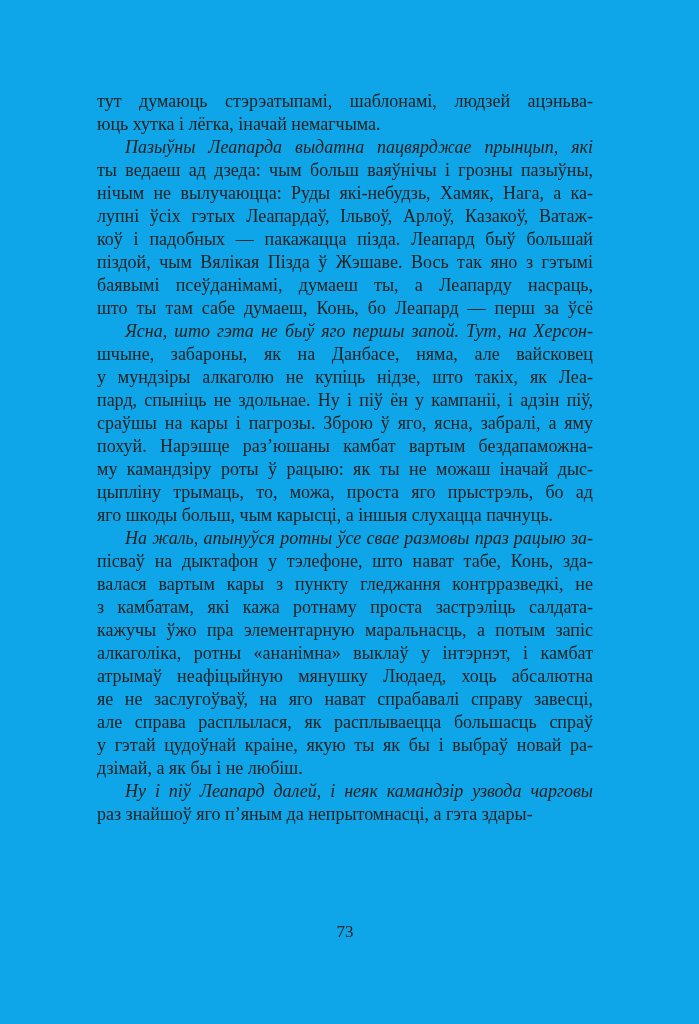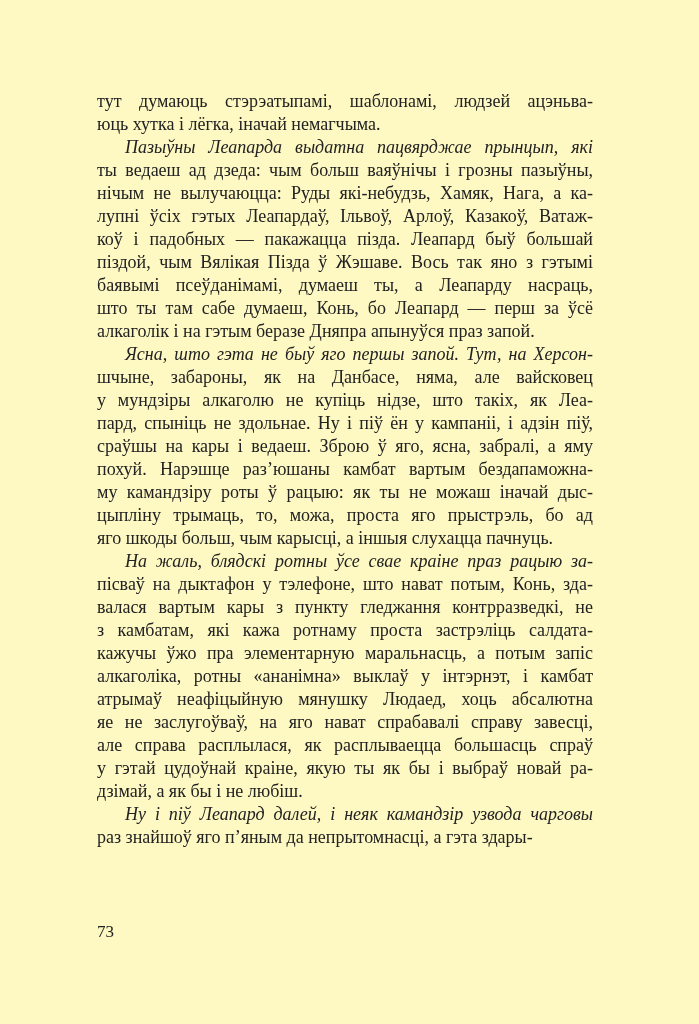--- a/index.html
+++ b/index.html
@@ -40,59 +40,58 @@
     font-style: italic;
   }
   .line.para-end {
     text-align-last: left;
   }
   .page-number {
     position: absolute;
     left: 97px;
     width: 496px;
     top: 922px;
-    text-align: left;
+    text-align: center;
     font-size: 17px;
     color: #222222;
   }
 </style>
 </head>
 <body>
 
-<div class="page" style="background: #fef9c3; color: rgb(34, 34, 34);">
+<div class="page" style="background: #0ea5e9; color: rgb(34, 34, 34);">
   <div class="text-block">
       <div class="paragraph">
         <div class="line">тут думаюць стэрэатыпамі, шаблонамі, людзей ацэньва-</div>
         <div class="line para-end">юць хутка і лёгка, іначай немагчыма.</div>
       </div>
       <div class="paragraph">
         <div class="line indent">Пазыўны Леапарда выдатна пацвярджае прынцып, які</div>
         <div class="line">ты ведаеш ад дзеда: чым больш ваяўнічы і грозны пазыўны,</div>
         <div class="line">нічым не вылучаюцца: Руды які-небудзь, Хамяк, Нага, а ка-</div>
         <div class="line">лупні ўсіх гэтых Леапардаў, Ільвоў, Арлоў, Казакоў, Ватаж-</div>
         <div class="line">коў і падобных — пакажацца пізда. Леапард быў большай</div>
         <div class="line">піздой, чым Вялікая Пізда ў Жэшаве. Вось так яно з гэтымі</div>
         <div class="line">баявымі псеўданімамі, думаеш ты, а Леапарду насраць,</div>
         <div class="line">што ты там сабе думаеш, Конь, бо Леапард — перш за ўсё</div>
-        <div class="line para-end">алкаголік і на гэтым беразе Дняпра апынуўся праз запой.</div>
       </div>
       <div class="paragraph">
         <div class="line indent">Ясна, што гэта не быў яго першы запой. Тут, на Херсон-</div>
         <div class="line">шчыне, забароны, як на Данбасе, няма, але вайсковец</div>
         <div class="line">у мундзіры алкаголю не купіць нідзе, што такіх, як Леа-</div>
         <div class="line">пард, спыніць не здольнае. Ну і піў ён у кампаніі, і адзін піў,</div>
-        <div class="line">сраўшы на кары і ведаеш. Зброю ў яго, ясна, забралі, а яму</div>
+        <div class="line">сраўшы на кары і пагрозы. Зброю ў яго, ясна, забралі, а яму</div>
         <div class="line">похуй. Нарэшце раз’юшаны камбат вартым бездапаможна-</div>
         <div class="line">му камандзіру роты ў рацыю: як ты не можаш іначай дыс-</div>
         <div class="line">цыпліну трымаць, то, можа, проста яго прыстрэль, бо ад</div>
         <div class="line para-end">яго шкоды больш, чым карысці, а іншыя слухацца пачнуць.</div>
       </div>
       <div class="paragraph">
-        <div class="line indent">На жаль, блядскі ротны ўсе свае краіне праз рацыю за-</div>
-        <div class="line">пісваў на дыктафон у тэлефоне, што нават потым, Конь, зда-</div>
+        <div class="line indent">На жаль, апынуўся ротны ўсе свае размовы праз рацыю за-</div>
+        <div class="line">пісваў на дыктафон у тэлефоне, што нават табе, Конь, зда-</div>
         <div class="line">валася вартым кары з пункту гледжання контрразведкі, не</div>
         <div class="line">з камбатам, які кажа ротнаму проста застрэліць салдата-</div>
         <div class="line">кажучы ўжо пра элементарную маральнасць, а потым запіс</div>
         <div class="line">алкаголіка, ротны «ананімна» выклаў у інтэрнэт, і камбат</div>
         <div class="line">атрымаў неафіцыйную мянушку Людаед, хоць абсалютна</div>
         <div class="line">яе не заслугоўваў, на яго нават спрабавалі справу завесці,</div>
         <div class="line">але справа расплылася, як расплываецца большасць спраў</div>
         <div class="line">у гэтай цудоўнай краіне, якую ты як бы і выбраў новай ра-</div>
         <div class="line para-end">дзімай, а як бы і не любіш.</div>
       </div>

